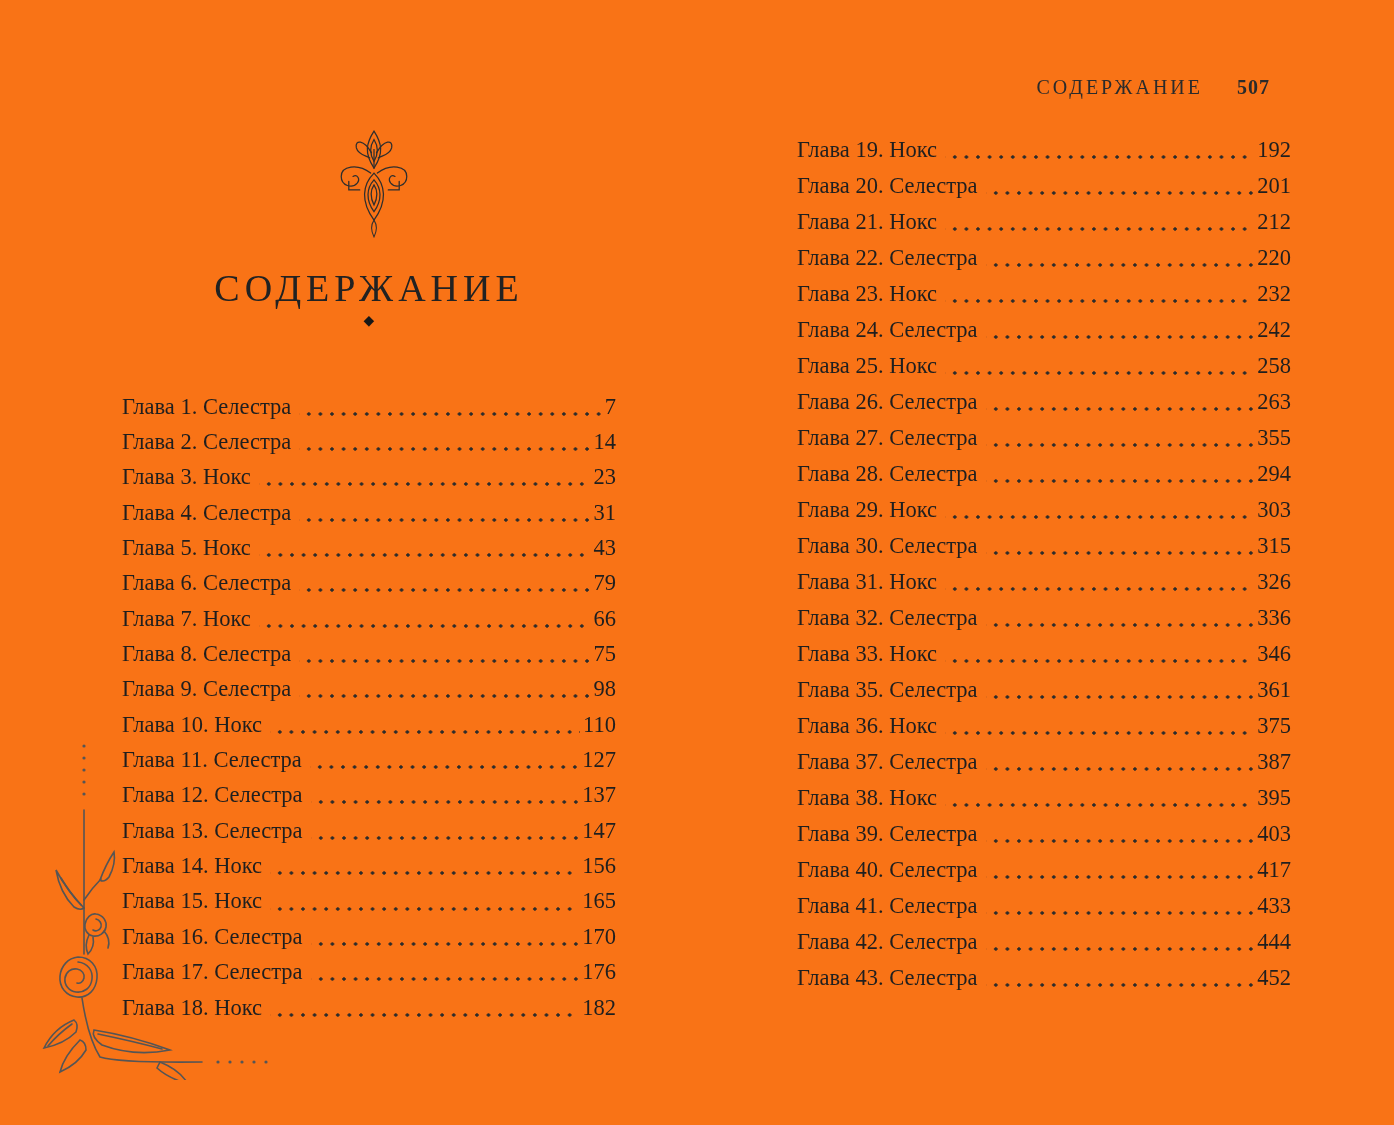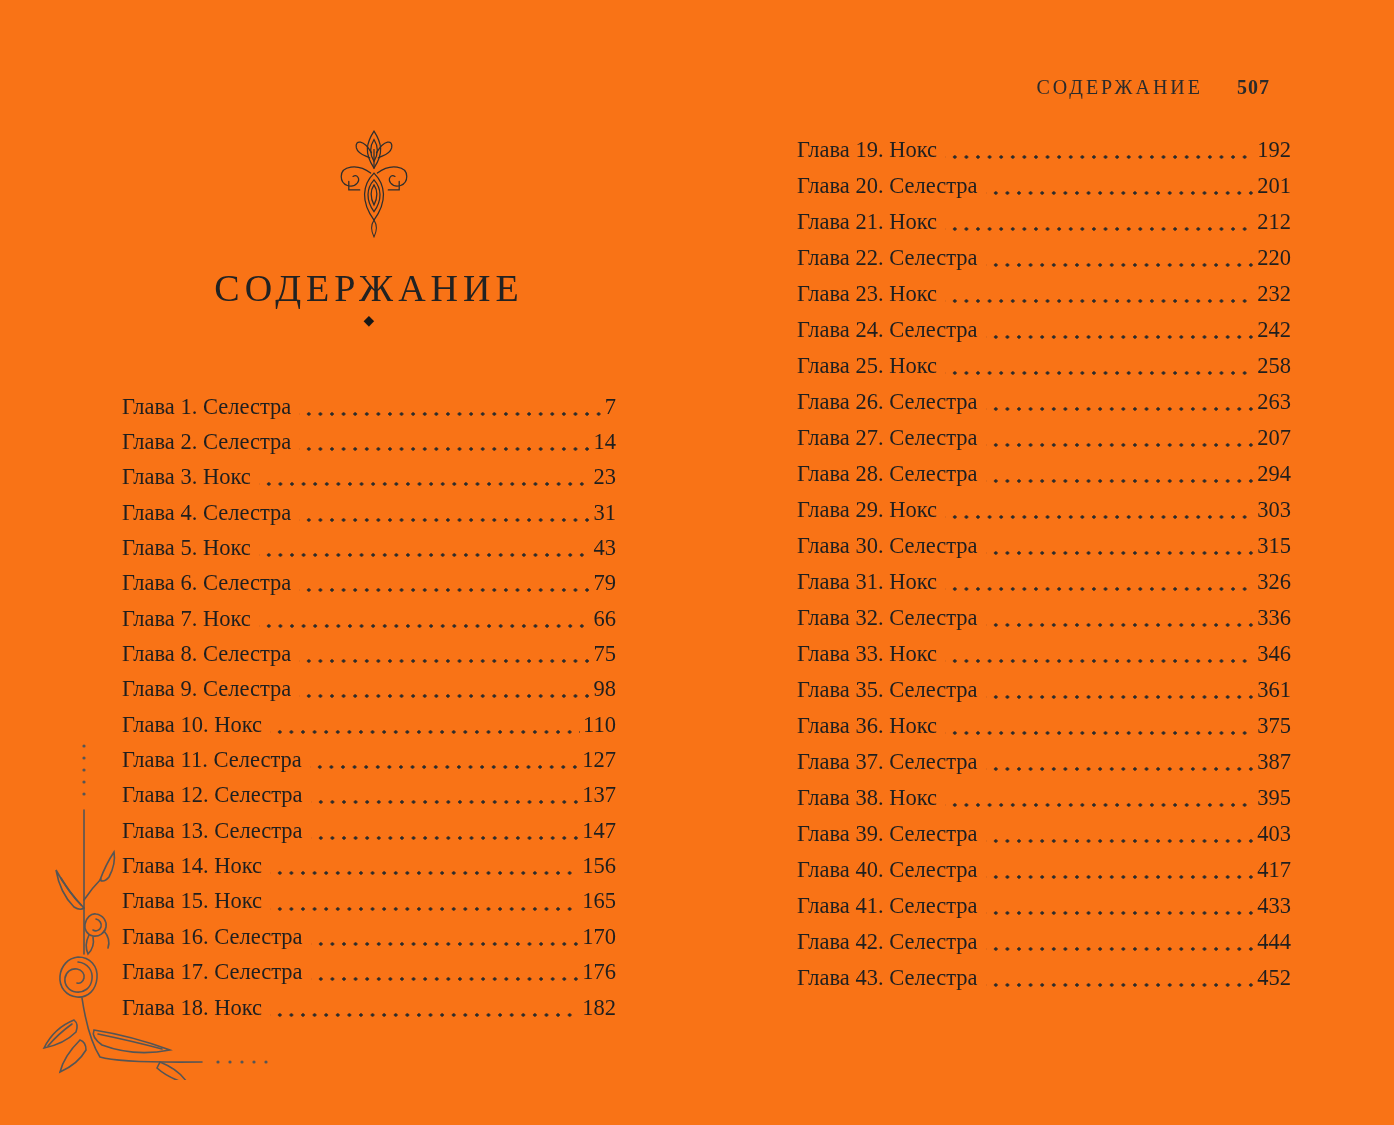--- a/index.html
+++ b/index.html
@@ -252,21 +252,21 @@
 
   <div class="toc-row">
     <span class="label">Глава 26. Селестра</span>
     <span class="leader"></span>
     <span class="pagenum">263</span>
   </div>
 
   <div class="toc-row">
     <span class="label">Глава 27. Селестра</span>
     <span class="leader"></span>
-    <span class="pagenum">207</span>
+    <span class="pagenum">355</span>
   </div>
 
   <div class="toc-row">
     <span class="label">Глава 28. Селестра</span>
     <span class="leader"></span>
     <span class="pagenum">294</span>
   </div>
 
   <div class="toc-row">
     <span class="label">Глава 29. Нокс</span>

